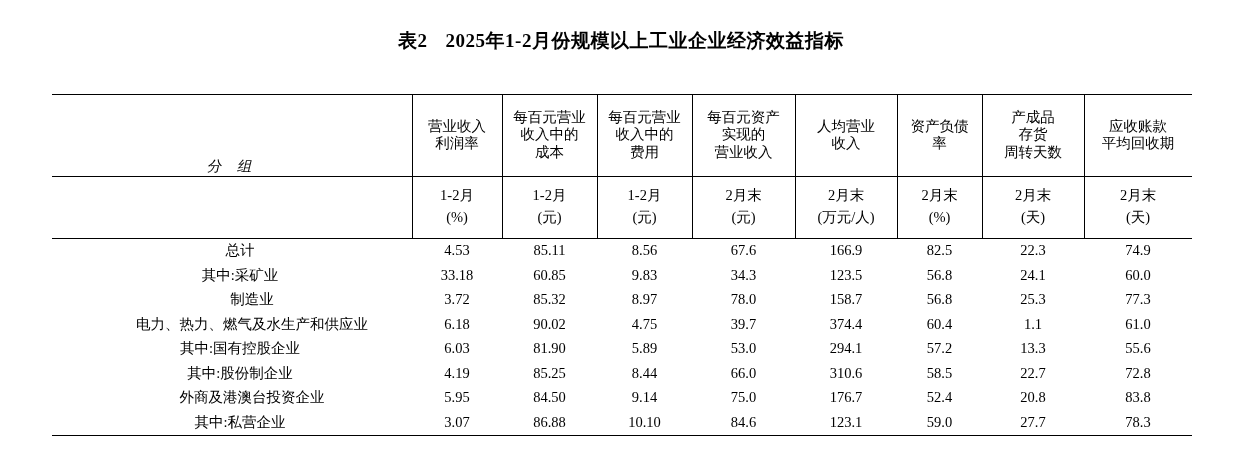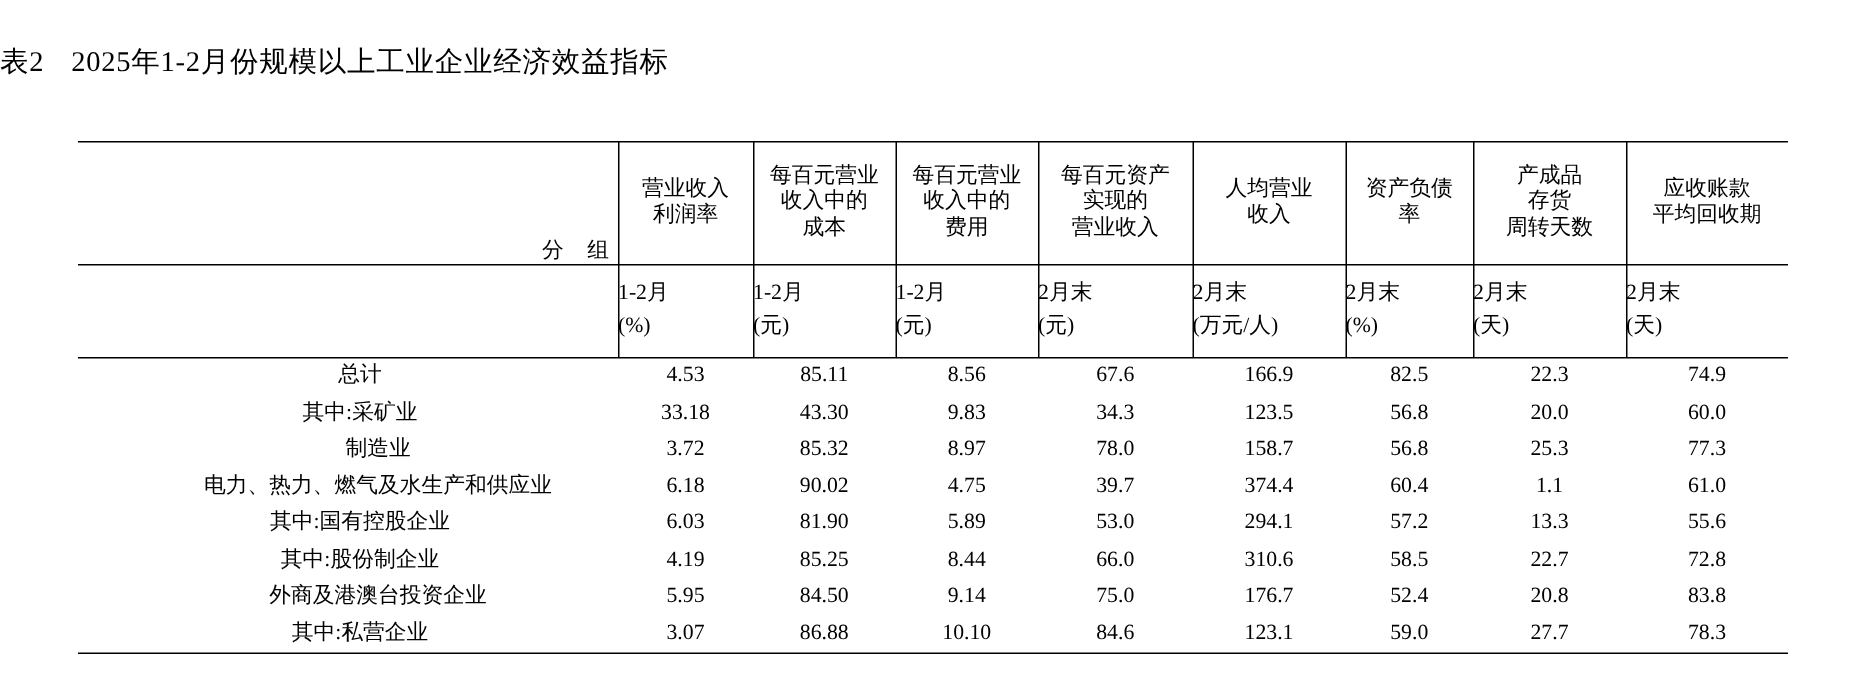--- a/index.html
+++ b/index.html
@@ -13,22 +13,23 @@
     font-family: "Liberation Serif", "DejaVu Serif", serif;
     color: #000000;
     overflow: hidden;
   }
   #page {
     position: relative;
     width: 1242px;
     height: 465px;
   }
   .title {
+    text-align: center;
     font-family: "Liberation Serif", "DejaVu Serif", serif;
-    font-weight: normal;
+    font-weight: bold;
     font-size: 19px;
     letter-spacing: 0.5px;
     padding-top: 28px;
   }
   .title .gap {
     display: inline-block;
     width: 18px;
   }
   .table-wrap {
     position: absolute;
@@ -69,28 +70,29 @@
     border-left: 1px solid #000;
     height: 144px;
   }
 
   .hdr-group {
     text-align: center;
     line-height: 1.18;
     padding: 6px 4px 4px 4px;
   }
   .hdr-sub {
-    text-align: left;
+    text-align: center;
     line-height: 1.5;
     padding: 4px 2px;
   }
   .group-label {
-    text-align: right;
+    text-align: center;
     font-size: 15px;
     letter-spacing: 6px;
+    font-style: italic;
   }
   .rowname {
     text-align: center;
     padding-left: 8px;
     white-space: nowrap;
   }
   .num {
     text-align: center;
   }
   .data-row td {
@@ -228,26 +230,26 @@
           <td class="num">8.56</td>
           <td class="num">67.6</td>
           <td class="num">166.9</td>
           <td class="num">82.5</td>
           <td class="num">22.3</td>
           <td class="num">74.9</td>
         </tr>
         <tr class="data-row">
           <td class="rowname"><span class="prefix">其中:</span><span>采矿业</span></td>
           <td class="num">33.18</td>
-          <td class="num">43.30</td>
+          <td class="num">60.85</td>
           <td class="num">9.83</td>
           <td class="num">34.3</td>
           <td class="num">123.5</td>
           <td class="num">56.8</td>
-          <td class="num">20.0</td>
+          <td class="num">24.1</td>
           <td class="num">60.0</td>
         </tr>
         <tr class="data-row">
           <td class="rowname"><span class="sub-indent-2"></span><span>制造业</span></td>
           <td class="num">3.72</td>
           <td class="num">85.32</td>
           <td class="num">8.97</td>
           <td class="num">78.0</td>
           <td class="num">158.7</td>
           <td class="num">56.8</td>

